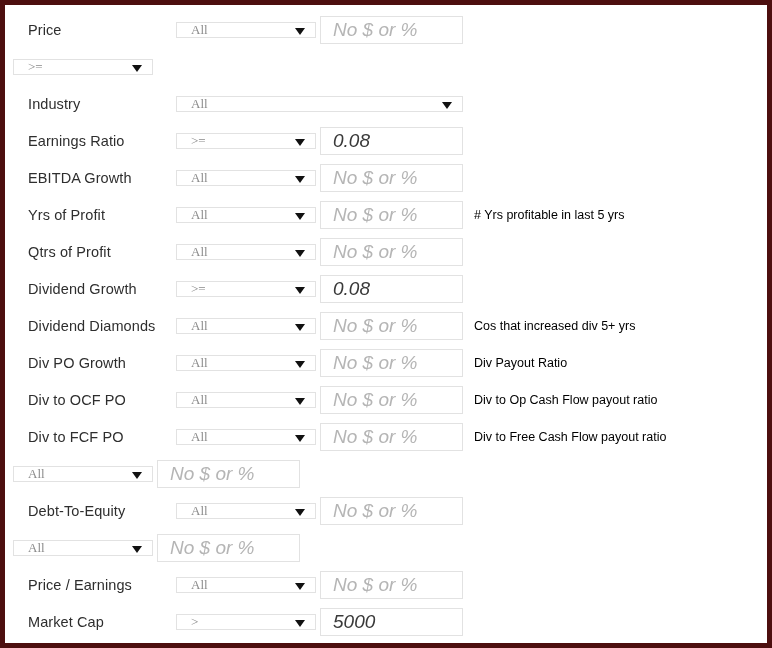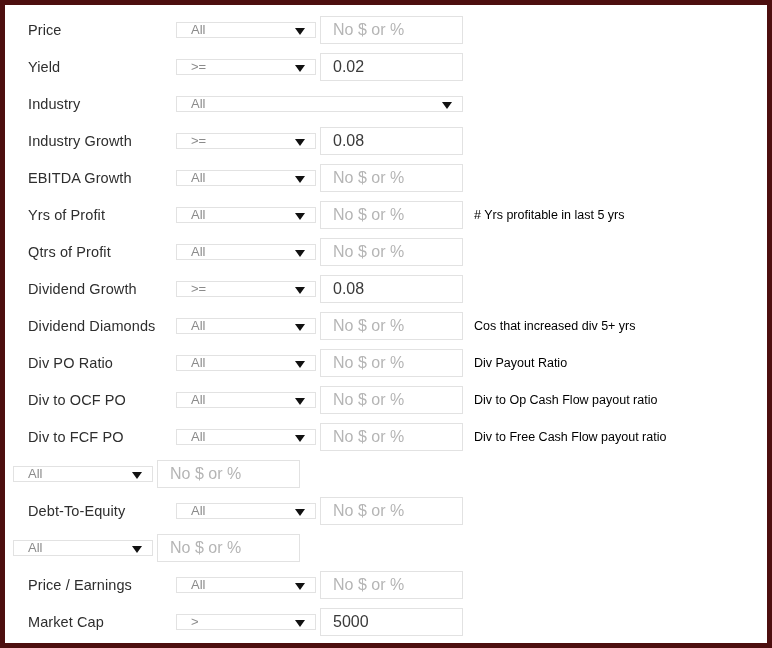--- a/index.html
+++ b/index.html
@@ -50,20 +50,21 @@
   }
   .op-select {
     position: relative;
     width: 140px;
     height: 16px;
     box-sizing: border-box;
     border: 1px solid #e2e2e2;
     background: #ffffff;
     display: flex;
     align-items: center;
+    font-family: Liberation Serif, serif;
   }
   .op-select.wide {
     width: 287px;
   }
   .op-select .op-value {
     padding-left: 14px;
     font-size: 13px;
     color: #8b8b8b;
     line-height: 26px;
     white-space: nowrap;
@@ -80,24 +81,25 @@
     border-top: 7px solid #111111;
   }
   .val-input {
     width: 143px;
     height: 28px;
     margin-left: 4px;
     box-sizing: border-box;
     border: 1px solid #e2e2e2;
     background: #ffffff;
     font-family: "Liberation Sans", sans-serif;
-    font-size: 16px;
+    font-size: 19px;
     color: #3a3a3a;
     padding: 0 0 0 12px;
     outline: none;
+    font-style: italic;
   }
   .val-input::placeholder {
     color: #b5b5b5;
     opacity: 1;
   }
   .hint {
     margin-left: 11px;
     font-size: 12.5px;
     color: #000000;
     line-height: 28px;
@@ -113,40 +115,38 @@
         <div class="row-label">Price</div>
         <div class="controls">
           <div class="op-select">
             <span class="op-value">All</span>
             <span class="caret-icon"></span>
           </div>
           <input type="text" class="val-input" placeholder="No $ or %" style="">
         </div>
       </div>
       <div class="filter-row">
-        <div class="row-label">Yield</div>
         <div class="controls">
           <div class="op-select">
             <span class="op-value">&gt;=</span>
             <span class="caret-icon"></span>
           </div>
-          <input type="text" class="val-input" placeholder="No $ or %" value="0.02" style="">
         </div>
       </div>
       <div class="filter-row">
         <div class="row-label">Industry</div>
         <div class="controls">
           <div class="op-select wide">
             <span class="op-value">All</span>
             <span class="caret-icon"></span>
           </div>
         </div>
       </div>
       <div class="filter-row">
-        <div class="row-label">Industry Growth</div>
+        <div class="row-label">Earnings Ratio</div>
         <div class="controls">
           <div class="op-select">
             <span class="op-value">&gt;=</span>
             <span class="caret-icon"></span>
           </div>
           <input type="text" class="val-input" placeholder="No $ or %" value="0.08" style="">
         </div>
       </div>
       <div class="filter-row">
         <div class="row-label">EBITDA Growth</div>
@@ -194,21 +194,21 @@
         <div class="controls">
           <div class="op-select">
             <span class="op-value">All</span>
             <span class="caret-icon"></span>
           </div>
           <input type="text" class="val-input" placeholder="No $ or %" style="">
         </div>
         <div class="hint">Cos that increased div 5+ yrs</div>
       </div>
       <div class="filter-row">
-        <div class="row-label">Div PO Ratio</div>
+        <div class="row-label">Div PO Growth</div>
         <div class="controls">
           <div class="op-select">
             <span class="op-value">All</span>
             <span class="caret-icon"></span>
           </div>
           <input type="text" class="val-input" placeholder="No $ or %" style="">
         </div>
         <div class="hint">Div Payout Ratio</div>
       </div>
       <div class="filter-row">

